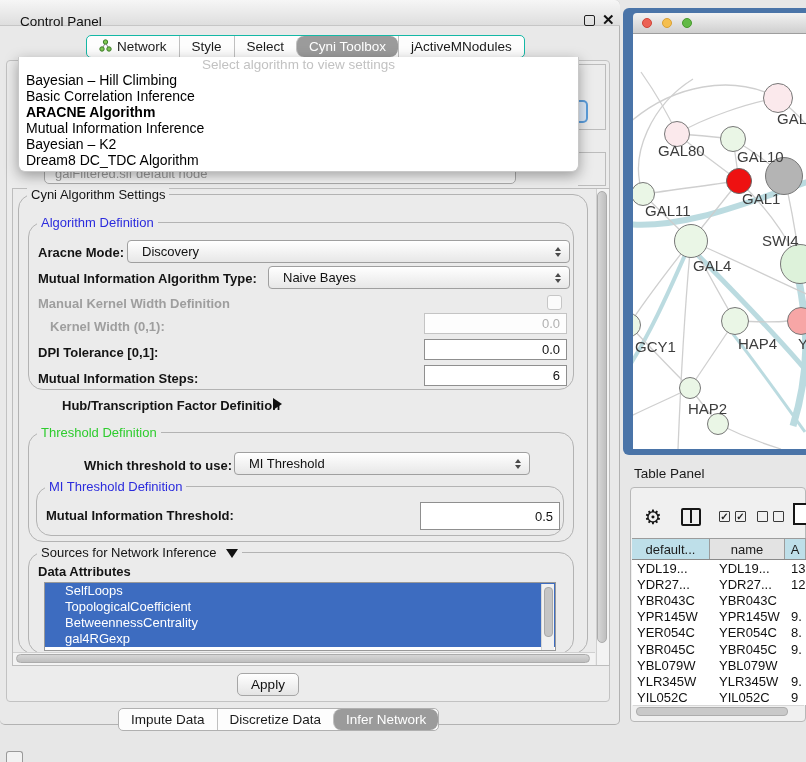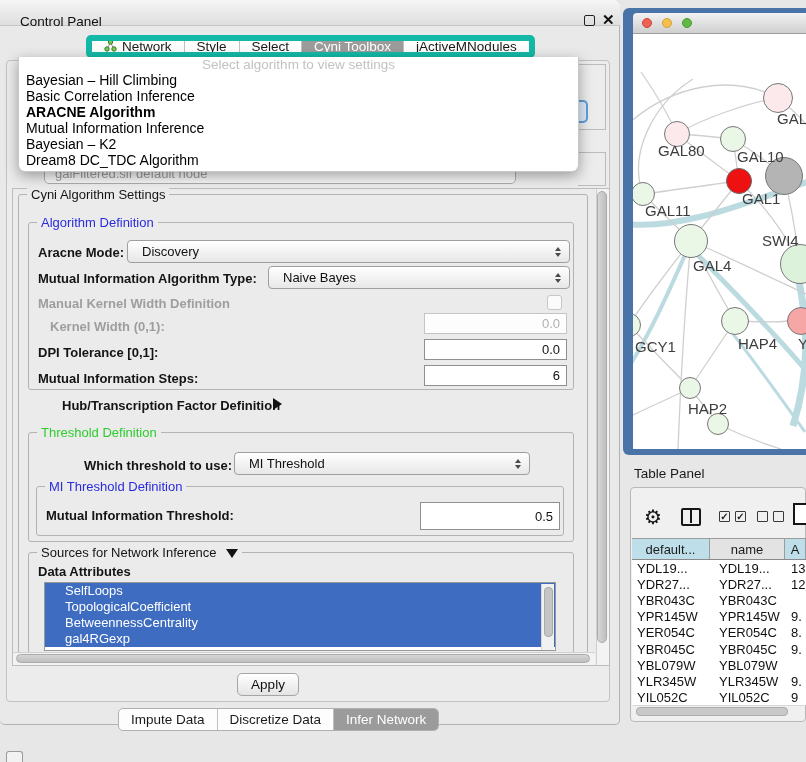--- a/index.html
+++ b/index.html
@@ -12,26 +12,26 @@
   .cp-window { left:0; top:8; width:620px; height:725px; background:#e9e9e9;
                border:1px solid #b2b2b2; border-left:none; border-radius:0 5px 5px 5px; }
   .cp-titlebar { left:0; top:8; width:620px; height:26px;
                background:linear-gradient(#f6f6f6,#dedede); border-bottom:1px solid #c6c6c6;
                border-radius:0 5px 0 0; }
   .cp-title { left:20px; top:14px; font-size:13.5px; color:#111; }
   .float-btn { left:584px; top:15px; width:11px; height:11px; border:1.5px solid #222; border-radius:2px; }
   .close-btn { left:602px; top:11px; font-size:15px; font-weight:bold; color:#111; }
 
   
-  .tabbar { left:86px; top:35px; height:23px; display:flex; border:6px solid #14b8a6;
+  .tabbar { left:86px; top:35px; height:23px; display:flex; border:1px solid #14b8a6;
             border-radius:5px; background:#fdfdfd; overflow:hidden; }
   .tab { display:flex; align-items:center; justify-content:center; gap:5px;
          font-size:13.5px; color:#1a1a1a; border-left:1px solid #c0c0c0; padding:0 12px; }
   .tab:first-child { border-left:none; }
-  .tab.sel { background:#9b9b9b; color:#fff; }
+  .tab.sel { background:#9b9b9b; color:#fff;border-radius:8px; }
 
   
   .content-panel { left:6px; top:60px; width:604px; height:642px; background:#ececec;
                    border:1px solid #c2c2c2; border-radius:4px; }
 
   
   .frag-border1 { left:578px; top:64px; width:28px; height:66px; border:1px solid #bcbcbc; border-left:none; }
   .frag-border2 { left:578px; top:152px; width:28px; height:34px; border:1px solid #bcbcbc; border-left:none; }
   .frag-blue   { left:573px; top:100px; width:15px; height:23px; background:#dcE9f8;
                  border:2px solid #5b9ddb; border-left:none; border-radius:0 5px 5px 0; }
@@ -51,21 +51,21 @@
 
   
   .scrollpane { left:12px; top:188px; width:598px; height:478px; background:#ebebeb;
                 border:1px solid #bdbdbd; }
   .vsb-track { left:596px; top:189px; width:13px; height:476px; background:#f3f3f3; border-left:1px solid #d0d0d0; }
   .vsb-thumb { left:597px; top:191px; width:10px; height:452px; background:linear-gradient(90deg,#d6d6d6,#bfbfbf); border-radius:5px; border:1px solid #ababab; }
   .hsb-track { left:13px; top:652px; width:582px; height:13px; background:#f3f3f3; border-top:1px solid #d0d0d0; z-index:20; }
   .hsb-thumb { left:16px; top:654px; width:574px; height:9px; background:linear-gradient(#d6d6d6,#bfbfbf); border-radius:5px; border:1px solid #ababab; z-index:21; }
 
   
-  .group { position:absolute; border:1px solid #b3b3b3; border-radius:3px; }
+  .group { position:absolute; border:1px solid #b3b3b3; border-radius:15px; }
   .gtitle { position:absolute; top:-8px; left:8px; background:#ebebeb; padding:0 4px;
             font-size:13px; color:#141414; white-space:nowrap; }
   .gtitle.blue { color:#2b2bdd; }
   .gtitle.green { color:#2ecc2e; }
 
   .lbl  { position:absolute; font-size:13px; font-weight:bold; color:#141414; white-space:nowrap; }
   .lbl.dis { color:#9e9e9e; }
 
   .combo { position:absolute; height:23px; background:linear-gradient(#ffffff,#e7e7e7);
            border:1px solid #9f9f9f; border-radius:4px; display:flex; align-items:center;

